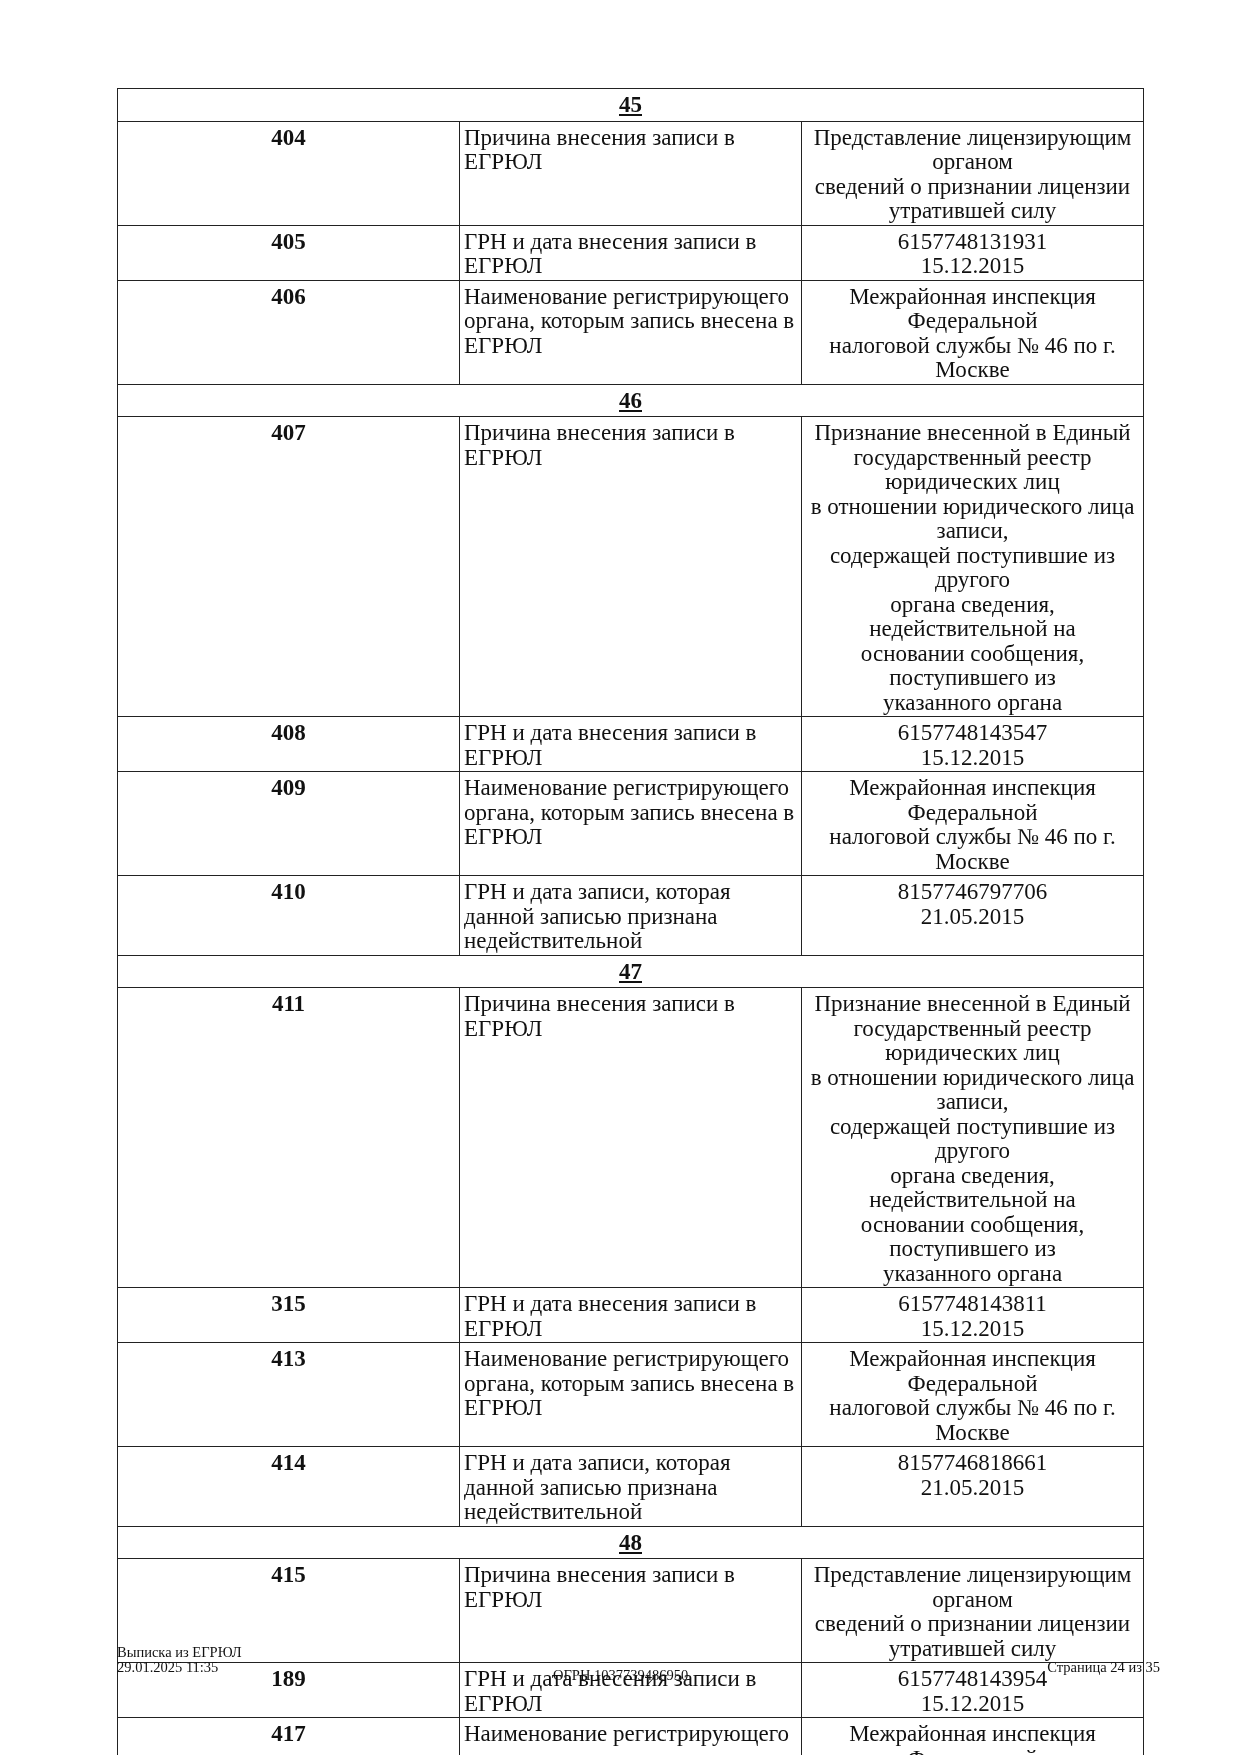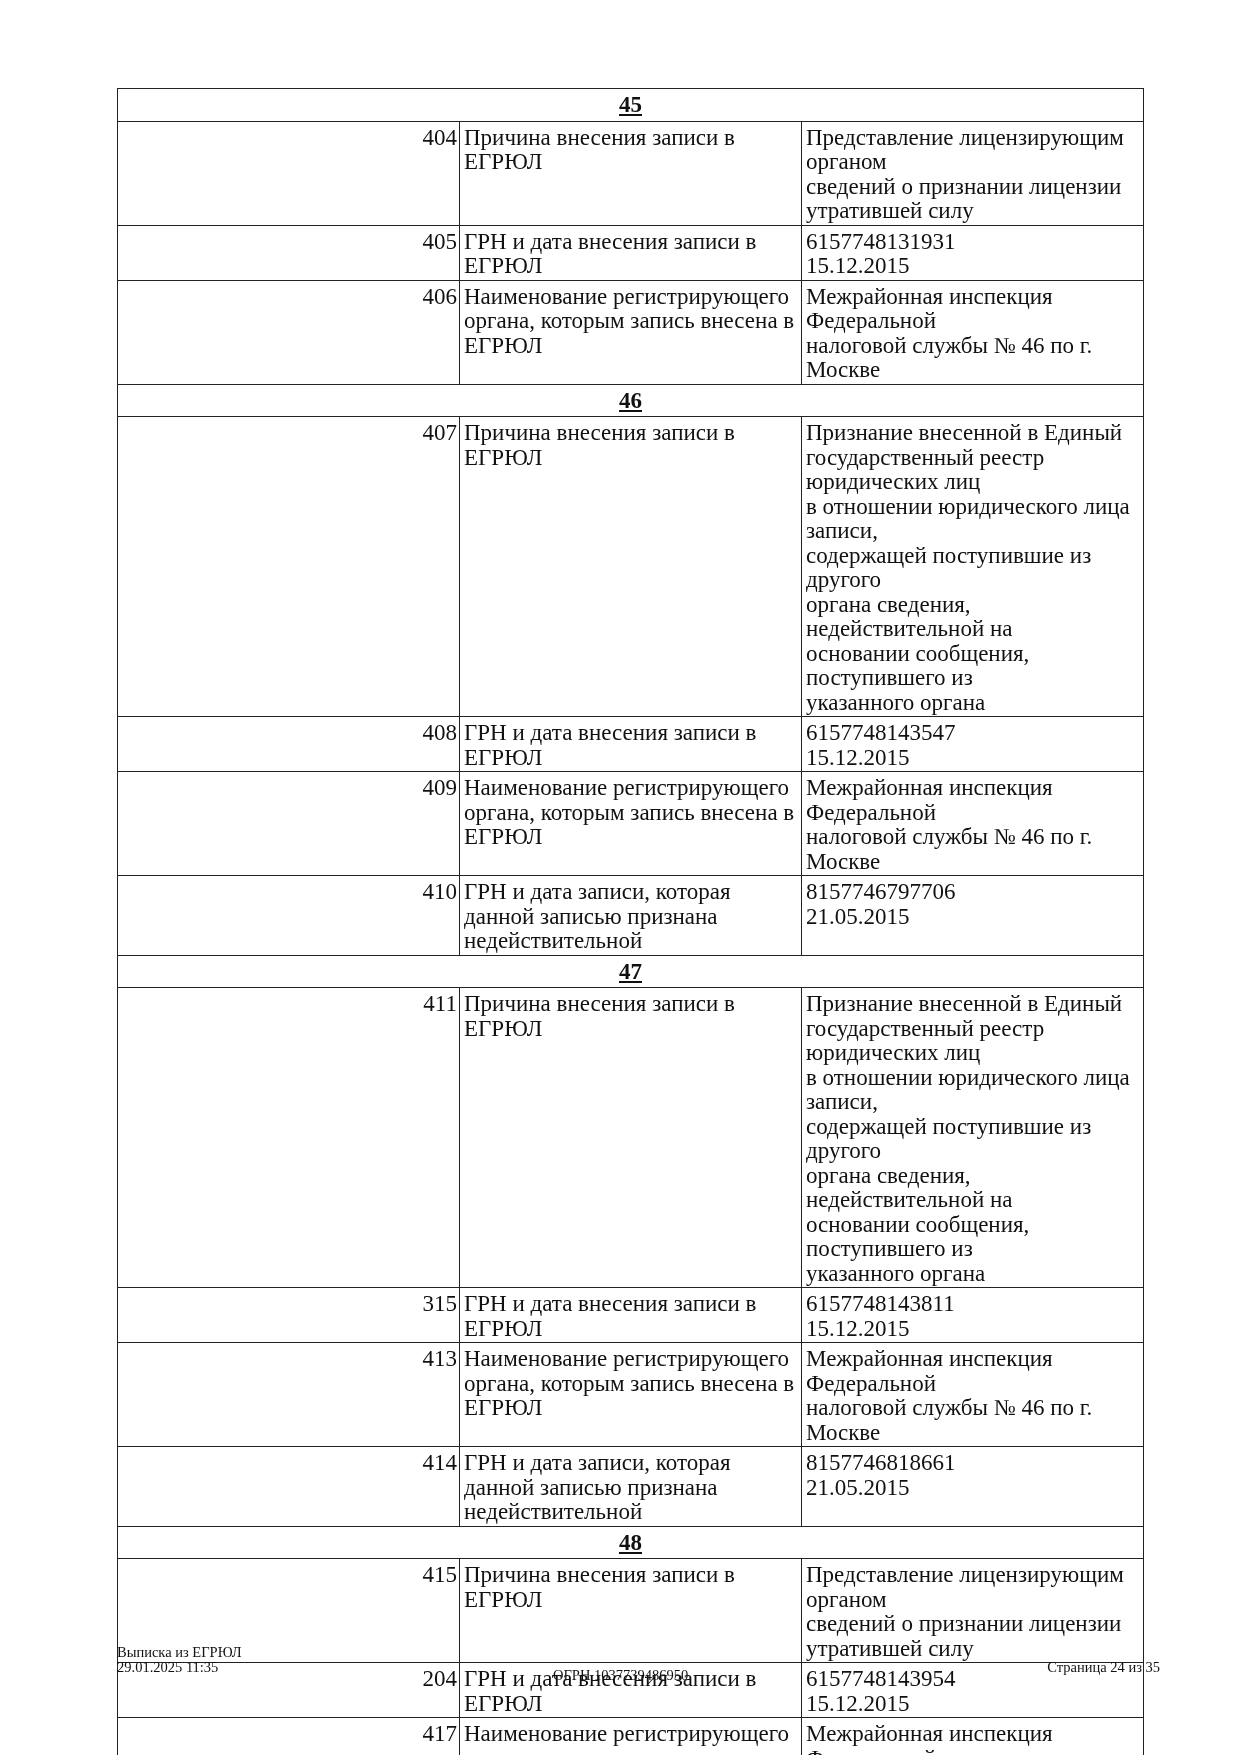--- a/index.html
+++ b/index.html
@@ -1,21 +1,21 @@
 <!DOCTYPE html>
 <html><head>
 <meta charset="utf-8">
 <style>
   html, body { margin: 0; padding: 0; background: #ffffff; }
   body { width: 1240px; height: 1755px; position: relative; font-family: "Liberation Serif", serif; color: #111; }
   .tbl { position: absolute; left: 117px; top: 88px; width: 1027px; border-collapse: collapse; table-layout: fixed; }
   .tbl td { border: 1.5px solid #222; vertical-align: top; font-size: 23px; line-height: 24.5px; padding: 4px 4px 1px 4px; }
-  .tbl td.num { width: 62px; text-align: right; padding-left: 2px; padding-right: 2px; }
+  .tbl td.num { width: 62px; text-align: center; padding-left: 2px; padding-right: 2px; font-weight: bold; }
   .tbl td.label { width: 470px; }
-  .tbl td.val { white-space: pre-line; }
+  .tbl td.val { white-space: pre-line; text-align: center; }
   .tbl tr.section td { text-align: center; font-weight: bold; padding: 4px 0 3px 0; text-decoration: underline; }
   .footer { position: absolute; left: 117px; top: 1645px; width: 1043px; font-size: 14.5px; line-height: 15px; color: #111; }
   .footer .left { position: absolute; left: 0; top: 0; }
   .footer .center { position: absolute; left: 436px; top: 23px; }
   .footer .right { position: absolute; right: 0; top: 15px; }
 </style>
 </head>
 <body>
 
 <table class="tbl">
@@ -114,21 +114,21 @@
         <td colspan="3">48</td>
       </tr>
     <tr>
       <td class="num">415</td>
       <td class="label">Причина внесения записи в ЕГРЮЛ</td>
       <td class="val">Представление лицензирующим органом
 сведений о признании лицензии
 утратившей силу</td>
     </tr>
     <tr>
-      <td class="num">204</td>
+      <td class="num">189</td>
       <td class="label">ГРН и дата внесения записи в ЕГРЮЛ</td>
       <td class="val">6157748143954
 15.12.2015</td>
     </tr>
     <tr>
       <td class="num">417</td>
       <td class="label">Наименование регистрирующего органа, которым запись внесена в ЕГРЮЛ</td>
       <td class="val">Межрайонная инспекция Федеральной
 налоговой службы № 46 по г. Москве</td>
     </tr>

